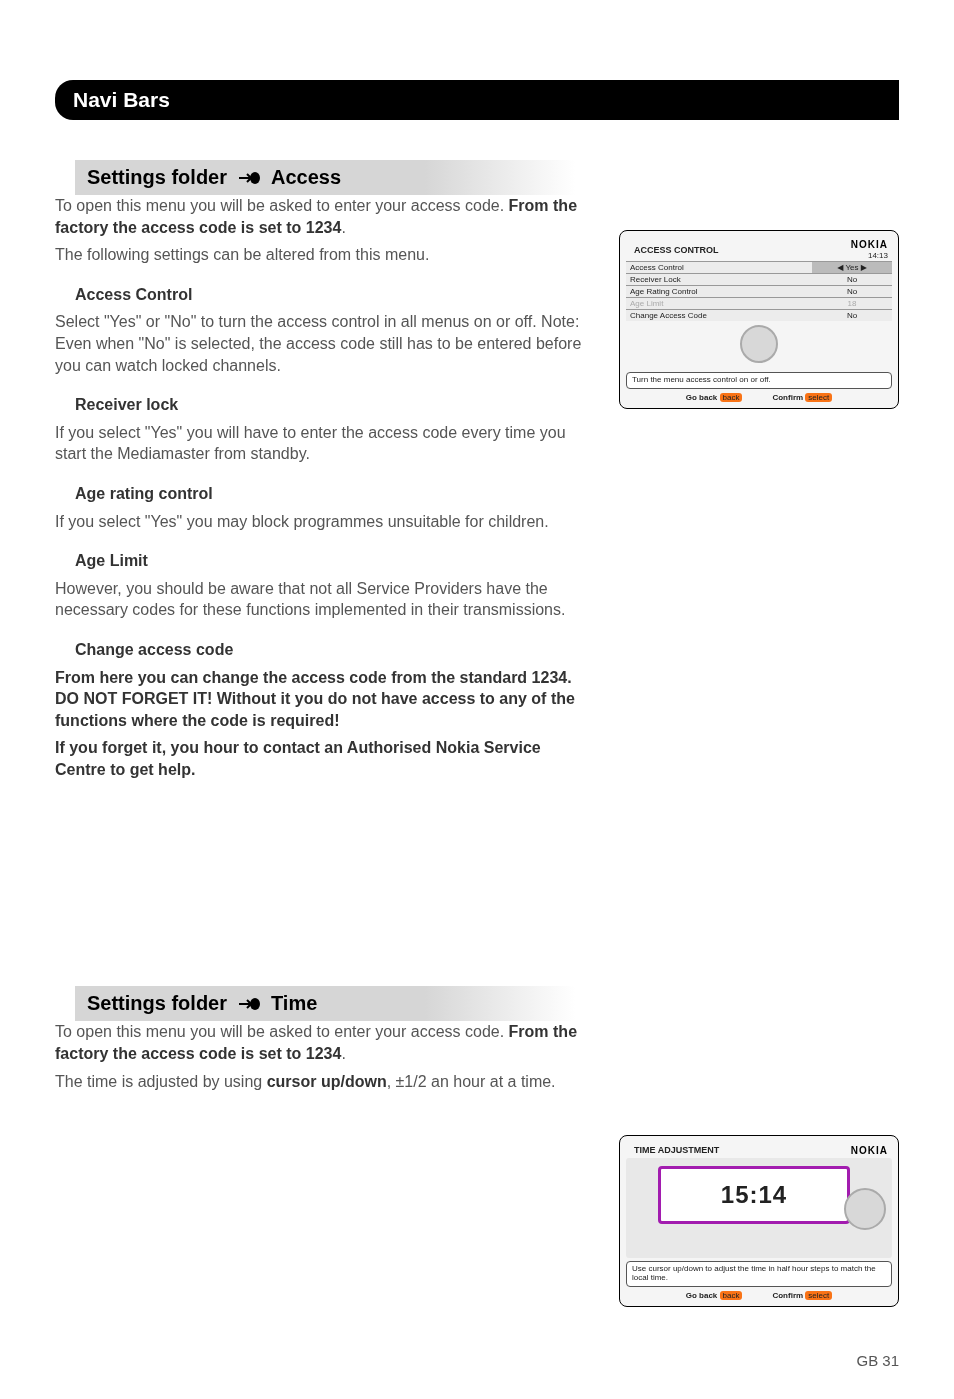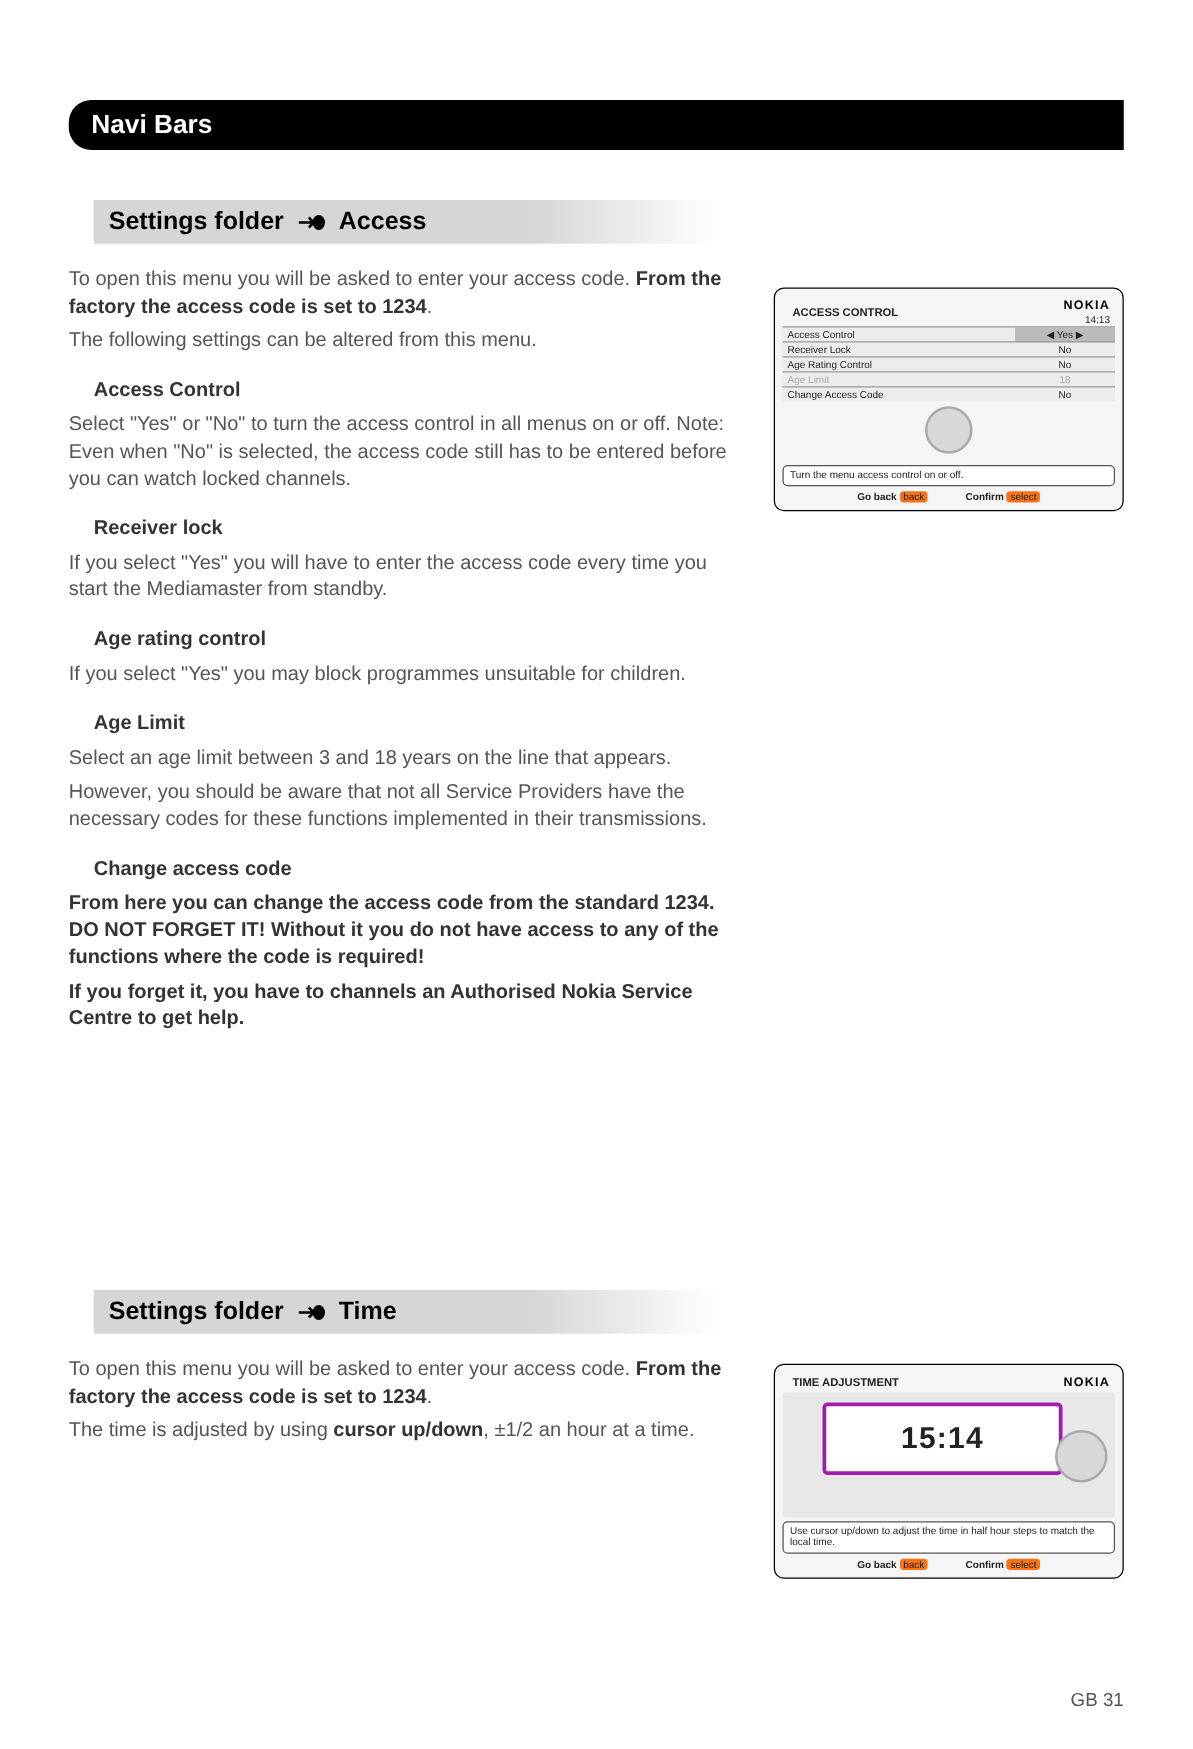--- a/index.html
+++ b/index.html
@@ -21,21 +21,20 @@
     font-weight: bold;
     margin-bottom: 40px;
   }
   .section-heading {
     background: linear-gradient(to right, #d6d6d6 70%, #ffffff 100%);
     color: #000;
     font-weight: bold;
     font-size: 20px;
     padding: 6px 12px;
     margin-left: 20px;
-    margin-bottom: 18px;
     width: 500px;
     display: flex;
     align-items: center;
     gap: 10px;
   }
   .pointer-icon svg { display: block; }
   .body-col {
     width: 540px;
     font-size: 16px;
     line-height: 1.35;
@@ -55,21 +54,21 @@
     right: 55px;
     width: 280px;
     border: 1px solid #000;
     background: #f5f5f5;
     border-radius: 8px;
     font-size: 9px;
     padding: 6px;
     color: #222;
   }
   .ss1 { top: 230px; }
-  .ss2 { top: 1091px; }
+  .ss2 { top: 1135px; }
   .ss-top { display:flex; justify-content:space-between; align-items:center; padding:2px 4px 0 4px;}
   .ss-brand { font-weight:bold; letter-spacing:1px; font-size:10px; color:#000;}
   .ss-clock {font-size:8px; }
   .ss-title { font-weight:bold; font-size:9px; padding:1px 4px;}
   .ss-table { width:100%; border-collapse:collapse; margin-top:1px; background:#eee;}
   .ss-table td { border-top:1px solid #999; padding:1px 4px; font-size:8px; background:#ececec;}
   .ss-table td.val { text-align:center; width:80px;}
   .ss-table tr.sel td.val { background:#bbb; }
   .ss-table tr.dis td { color:#aaa;}
   .ss-nav { background:#d8d8d8; border-radius:50%; width:38px; height:38px; margin:4px auto 2px auto; border:2px solid #aaa; position:relative;}
@@ -113,26 +112,25 @@
   <p class="sub-heading">Access Control</p>
   <p>Select "Yes" or "No" to turn the access control in all menus on or off. Note: Even when "No" is selected, the access code still has to be entered before you can watch locked channels.</p>
 
   <p class="sub-heading">Receiver lock</p>
   <p>If you select "Yes" you will have to enter the access code every time you start the Mediamaster from standby.</p>
 
   <p class="sub-heading">Age rating control</p>
   <p>If you select "Yes" you may block programmes unsuitable for children.</p>
 
   <p class="sub-heading">Age Limit</p>
-  <p>Select an age limit between 3 and 18 years on the line that appears.</p>
   <p>However, you should be aware that not all Service Providers have the necessary codes for these functions implemented in their transmissions.</p>
 
   <p class="sub-heading">Change access code</p>
   <p class="bold">From here you can change the access code from the standard 1234. DO NOT FORGET IT! Without it you do not have access to any of the functions where the code is required!</p>
-  <p class="bold">If you forget it, you have to channels an Authorised Nokia Service Centre to get help.</p>
+  <p class="bold">If you forget it, you hour to contact an Authorised Nokia Service Centre to get help.</p>
 </div>
 
 <div class="screenshot ss1">
   <div class="ss-top">
     <span class="ss-title">ACCESS CONTROL</span>
     <span style="text-align:right">
       <span class="ss-brand">NOKIA</span><br>
       <span class="ss-clock">14:13</span>
     </span>
   </div>

